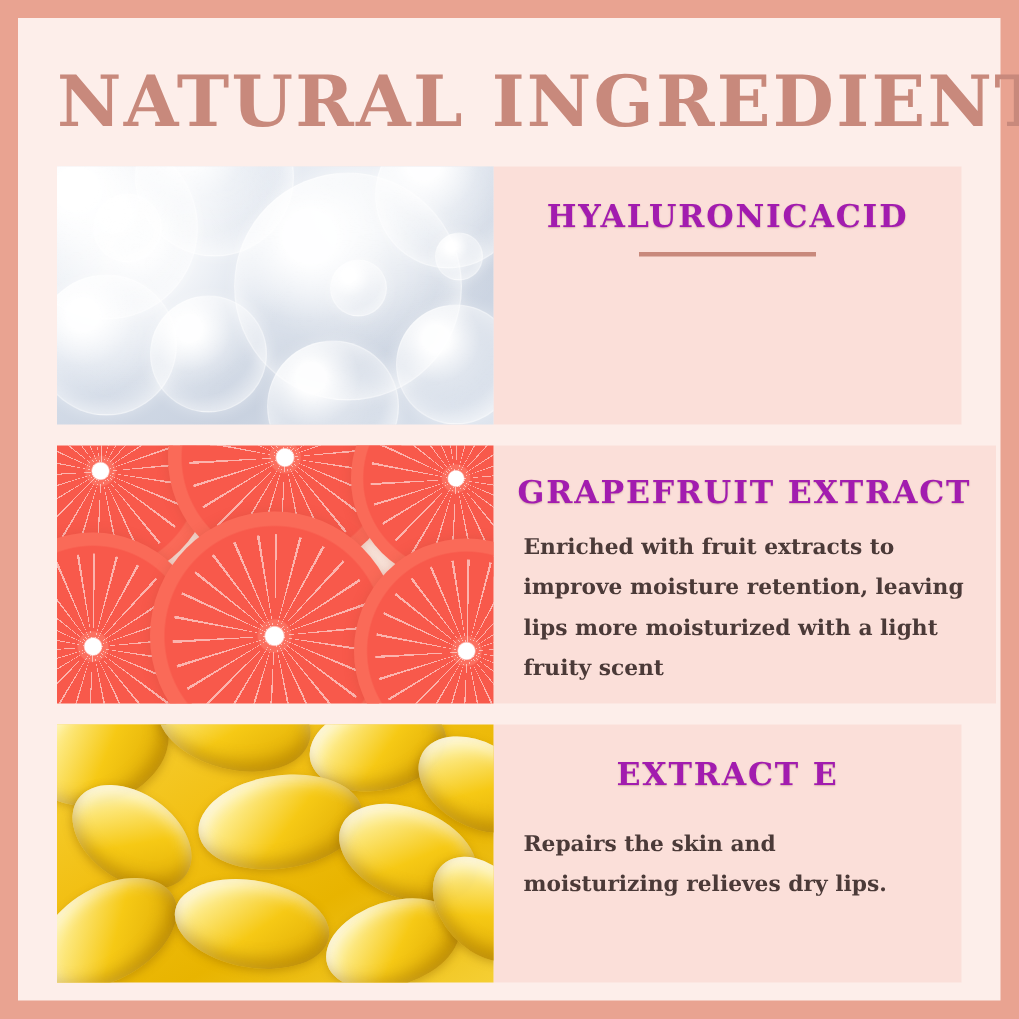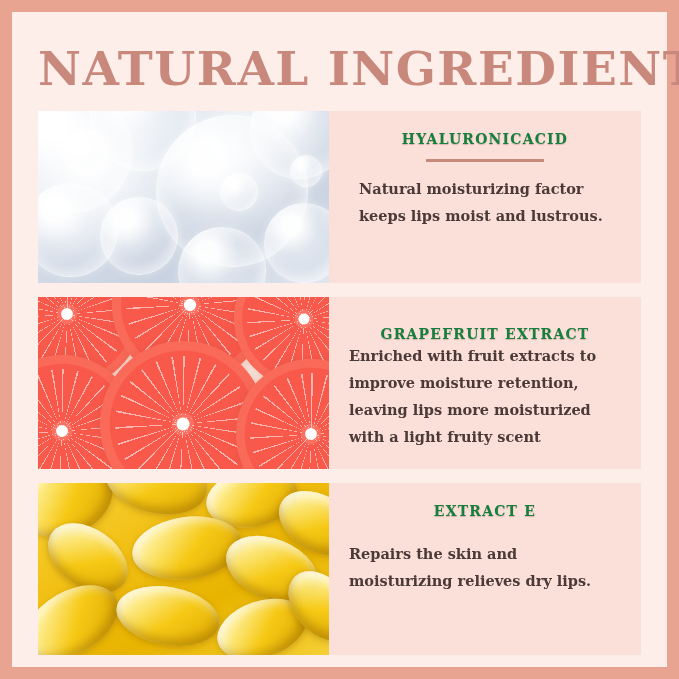--- a/index.html
+++ b/index.html
@@ -57,26 +57,26 @@
   .panel {
     flex: 1;
     background: #fbdfd9;
     display: flex;
     flex-direction: column;
     align-items: center;
     justify-content: flex-start;
     padding: 20px 16px 10px 16px;
     box-sizing: border-box;
   }
-  .panel.row2 { justify-content: center; }
+  .panel.row2 { justify-content: flex-end; }
   .ing-name {
     font-family: "DejaVu Serif", serif;
     font-weight: bold;
-    color: #15803d;
-    font-size: 14px;
+    color: #a21caf;
+    font-size: 21px;
     letter-spacing: 1.2px;
     text-align: center;
     text-shadow: 0 1px 1px rgba(170,120,110,0.45);
     white-space: nowrap;
   }
   .rule {
     width: 118px;
     height: 3px;
     background: #c8897c;
     margin: 12px 0 14px 0;
@@ -159,36 +159,35 @@
         <div class="bub" style="left:62px; top:86px; width:76px; height:76px;"></div>
         <div class="bub" style="left:140px; top:116px; width:86px; height:86px;"></div>
         <div class="bub" style="left:226px; top:92px; width:78px; height:78px;"></div>
         <div class="bub" style="left:24px; top:18px; width:44px; height:44px;"></div>
         <div class="bub" style="left:182px; top:62px; width:36px; height:36px;"></div>
         <div class="bub" style="left:252px; top:44px; width:30px; height:30px;"></div>
       </div>
       <div class="panel">
         <div class="ing-name">HYALURONICACID</div>
         <div class="rule"></div>
-        <div class="desc center-ish">Natural moisturizing factor keeps lips moist and lustrous.</div>
       </div>
     </div>
 
     <div class="row">
       <div class="photo grape">
         <div class="slice" style="left:-46px; top:-58px; width:150px; height:150px;"></div>
         <div class="slice" style="left:74px; top:-70px; width:156px; height:156px;"></div>
         <div class="slice" style="left:196px; top:-48px; width:140px; height:140px;"></div>
         <div class="slice" style="left:-52px; top:58px; width:152px; height:152px;"></div>
         <div class="slice" style="left:62px; top:44px; width:166px; height:166px;"></div>
         <div class="slice" style="left:198px; top:62px; width:150px; height:150px;"></div>
       </div>
       <div class="panel row2">
         <div class="ing-name">GRAPEFRUIT  EXTRACT</div>
-        <div class="desc" style="margin-top:1px">Enriched with fruit extracts to improve moisture retention, leaving lips more moisturized with a light fruity scent</div>
+        <div class="desc" style="margin-top:12px">Enriched with fruit extracts to improve moisture retention, leaving lips more moisturized with a light fruity scent</div>
       </div>
     </div>
 
     <div class="row">
       <div class="photo oil">
         <div class="cap" style="left:-20px; top:-18px; width:96px; height:70px; transform:rotate(-22deg);"></div>
         <div class="cap" style="left:66px; top:-34px; width:104px; height:64px; transform:rotate(14deg);"></div>
         <div class="cap" style="left:168px; top:-14px; width:92px; height:58px; transform:rotate(-10deg);"></div>
         <div class="cap" style="left:238px; top:12px; width:84px; height:56px; transform:rotate(30deg);"></div>
         <div class="cap" style="left:6px; top:46px; width:88px; height:58px; transform:rotate(35deg);"></div>

